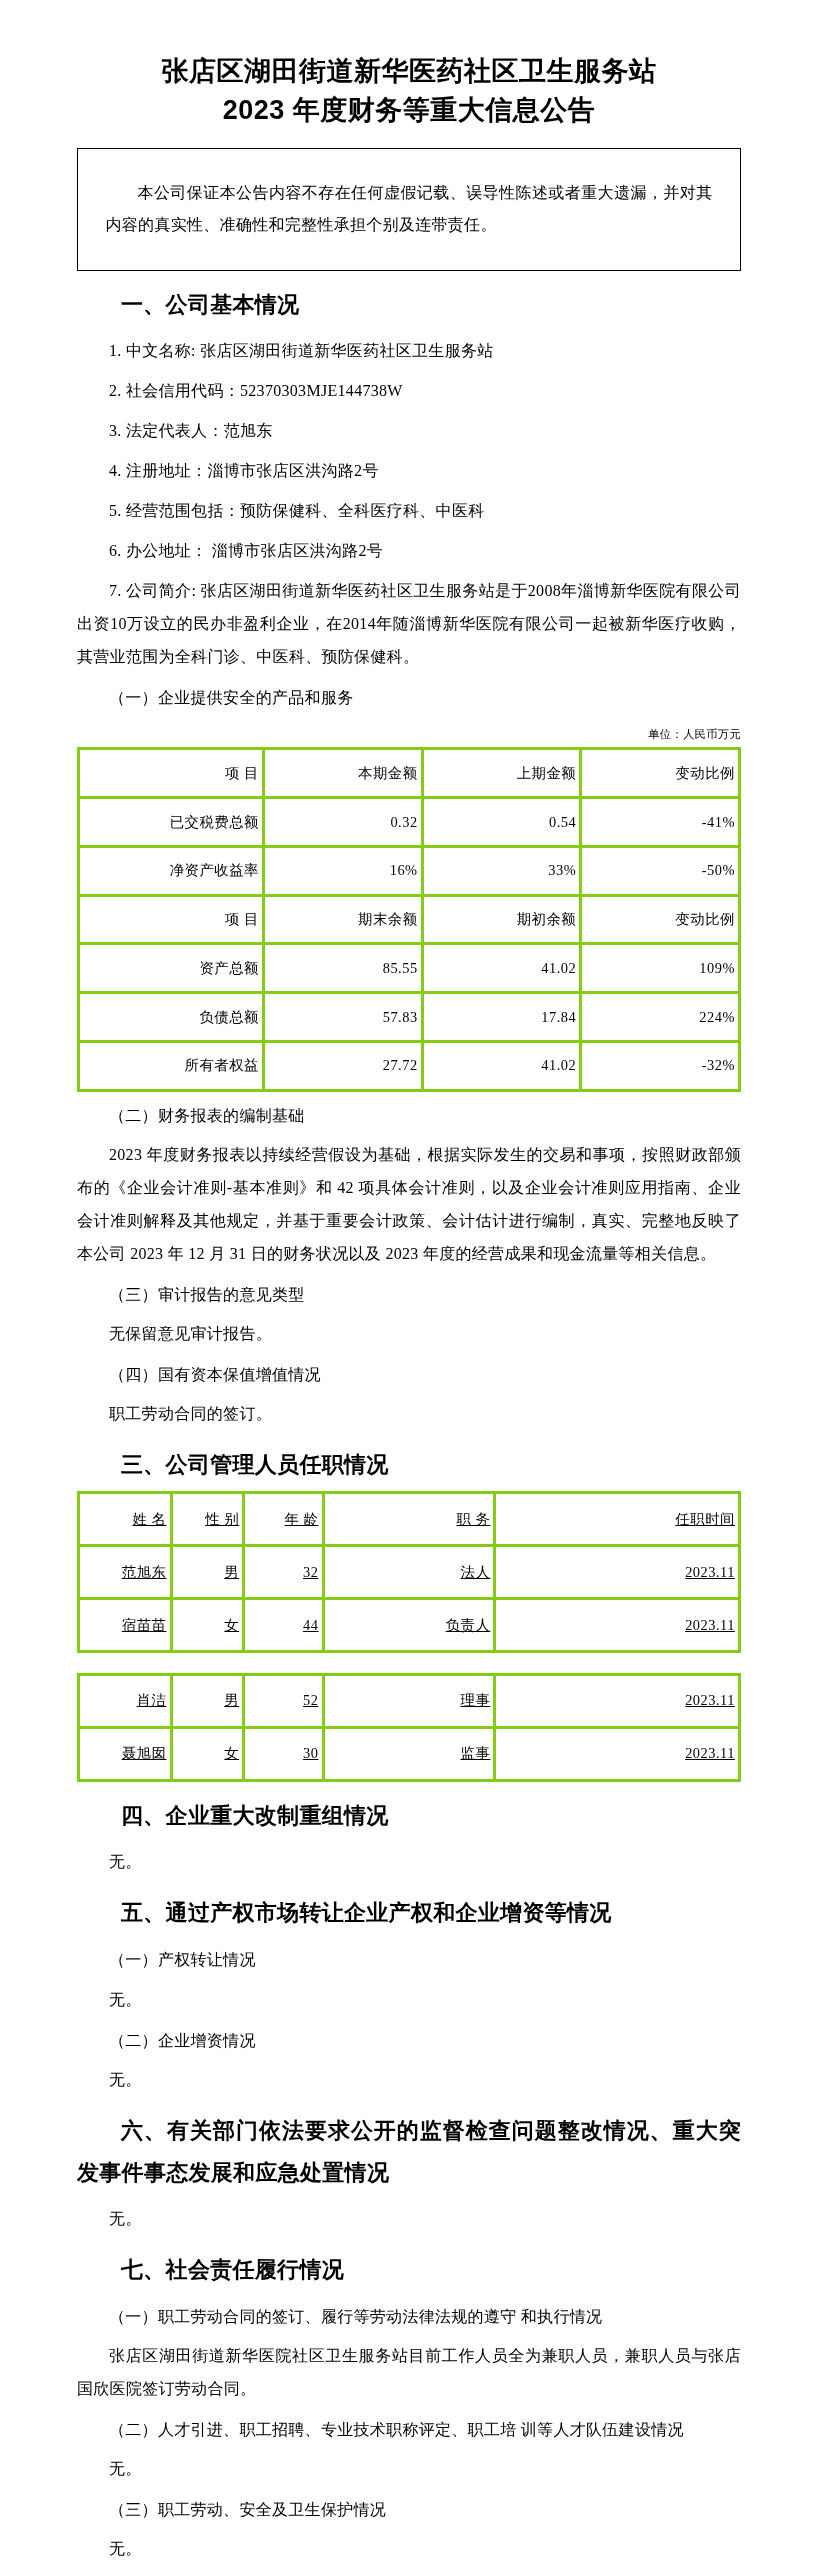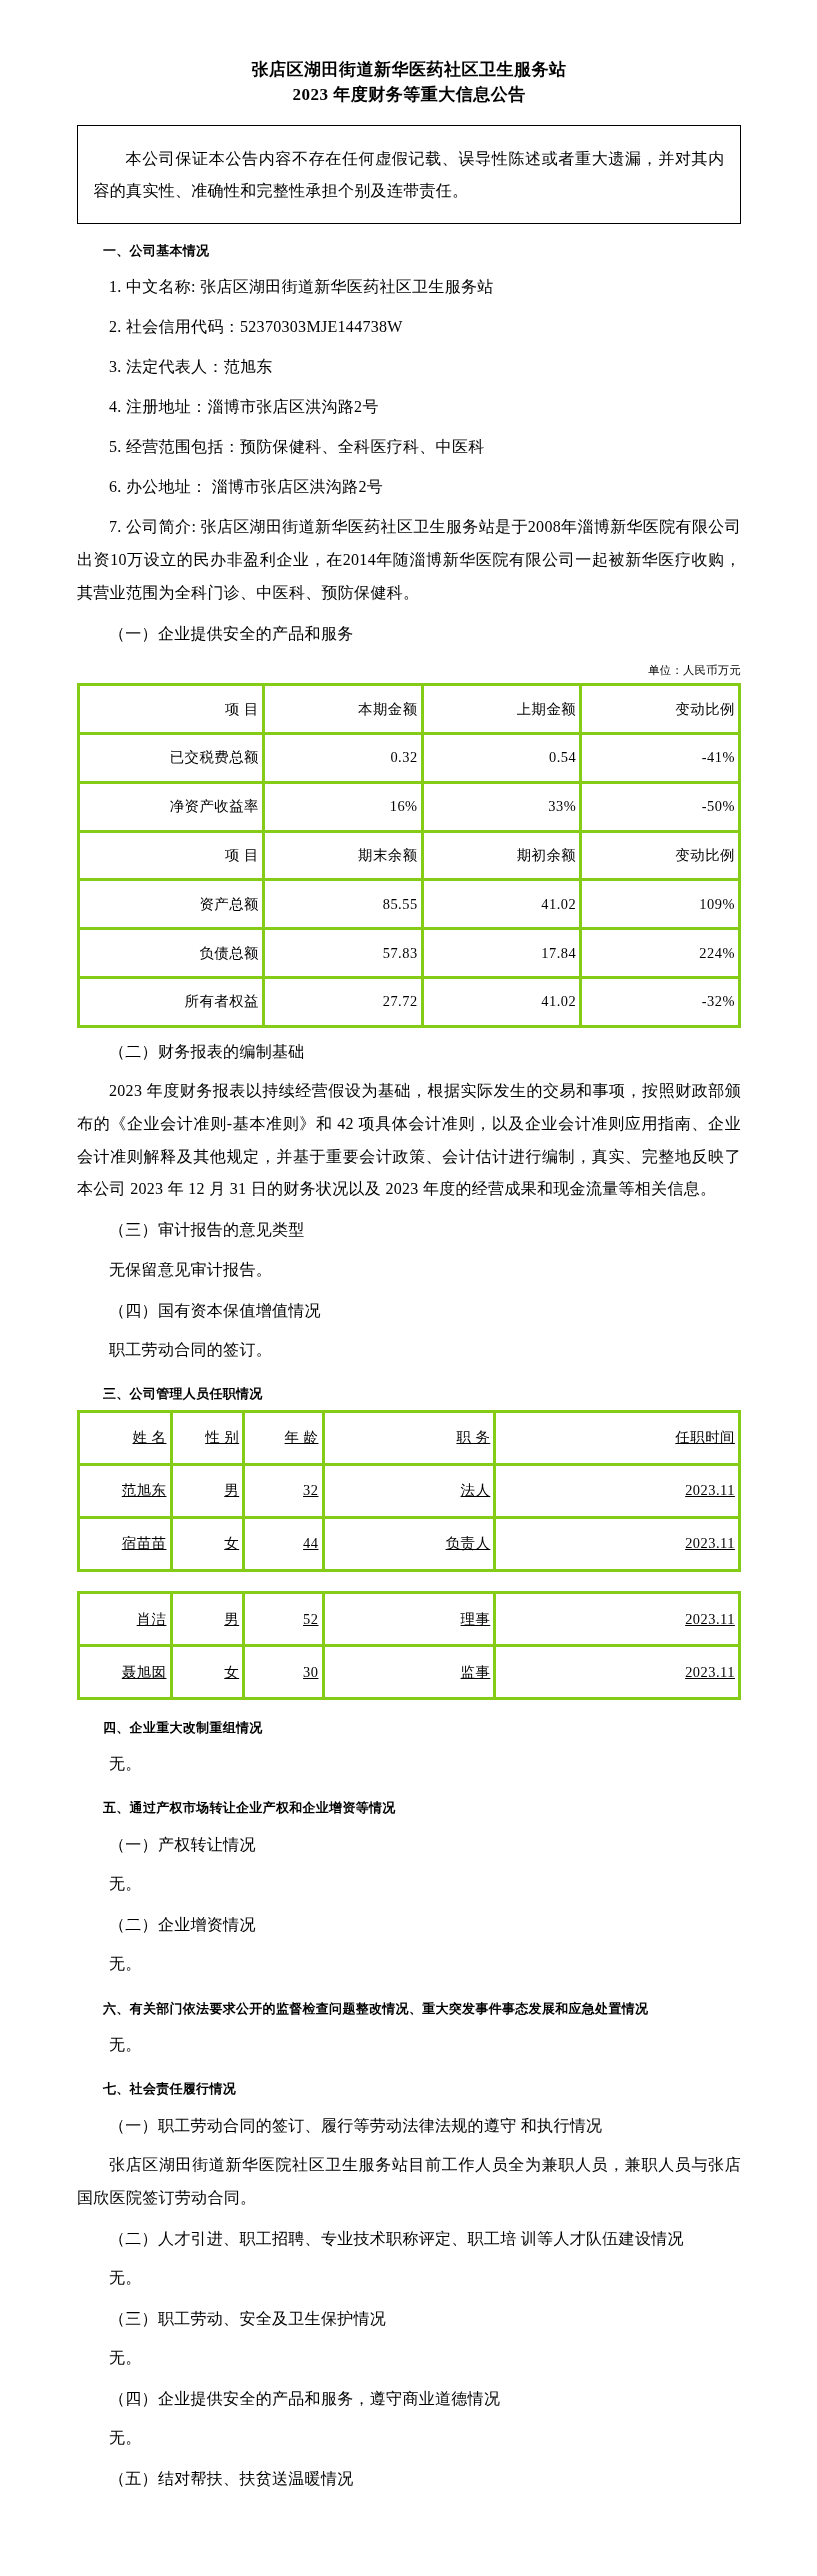--- a/index.html
+++ b/index.html
@@ -11,47 +11,48 @@
     color: #000000;
   }
   .page {
     width: 818px;
     min-height: 3382px;
     padding: 52px 77px 31px 77px;
     background: #ffffff;
   }
   .doc-title {
     text-align: center;
-    font-family: Liberation Serif, serif;
+    font-family: Liberation Sans, sans-serif;
     font-weight: bold;
-    font-size: 17px;
+    font-size: 27px;
     line-height: 1.45;
     letter-spacing: 0.5px;
-    margin: 6px;
+    margin: 0;
   }
   .doc-title .line2 { display: block; }
 
   .disclaimer-box {
     margin-top: 17.5px;
     border: 1px solid #000;
     padding: 17.5px 15.5px 15.5px 15.5px;
   }
   .disclaimer-box p {
-    margin: 0;
+    margin: 12px;
     font-size: 16px;
     line-height: 2.0;
     text-indent: 2em;
     text-align: justify;
     letter-spacing: 0.3px;
+    font-family: Liberation Mono, monospace;
   }
 
   h2.sec {
-    font-family: Liberation Sans, sans-serif;
+    font-family: Liberation Mono, monospace;
     font-weight: bold;
-    font-size: 13px;
+    font-size: 22px;
     line-height: 1.9;
     margin: 15.5px 0 0 0;
     text-indent: 2em;
     letter-spacing: 0.3px;
     text-align: justify;
   }
   h3.subsec {
     font-weight: normal;
     font-size: 16px;
     line-height: 2.0;

